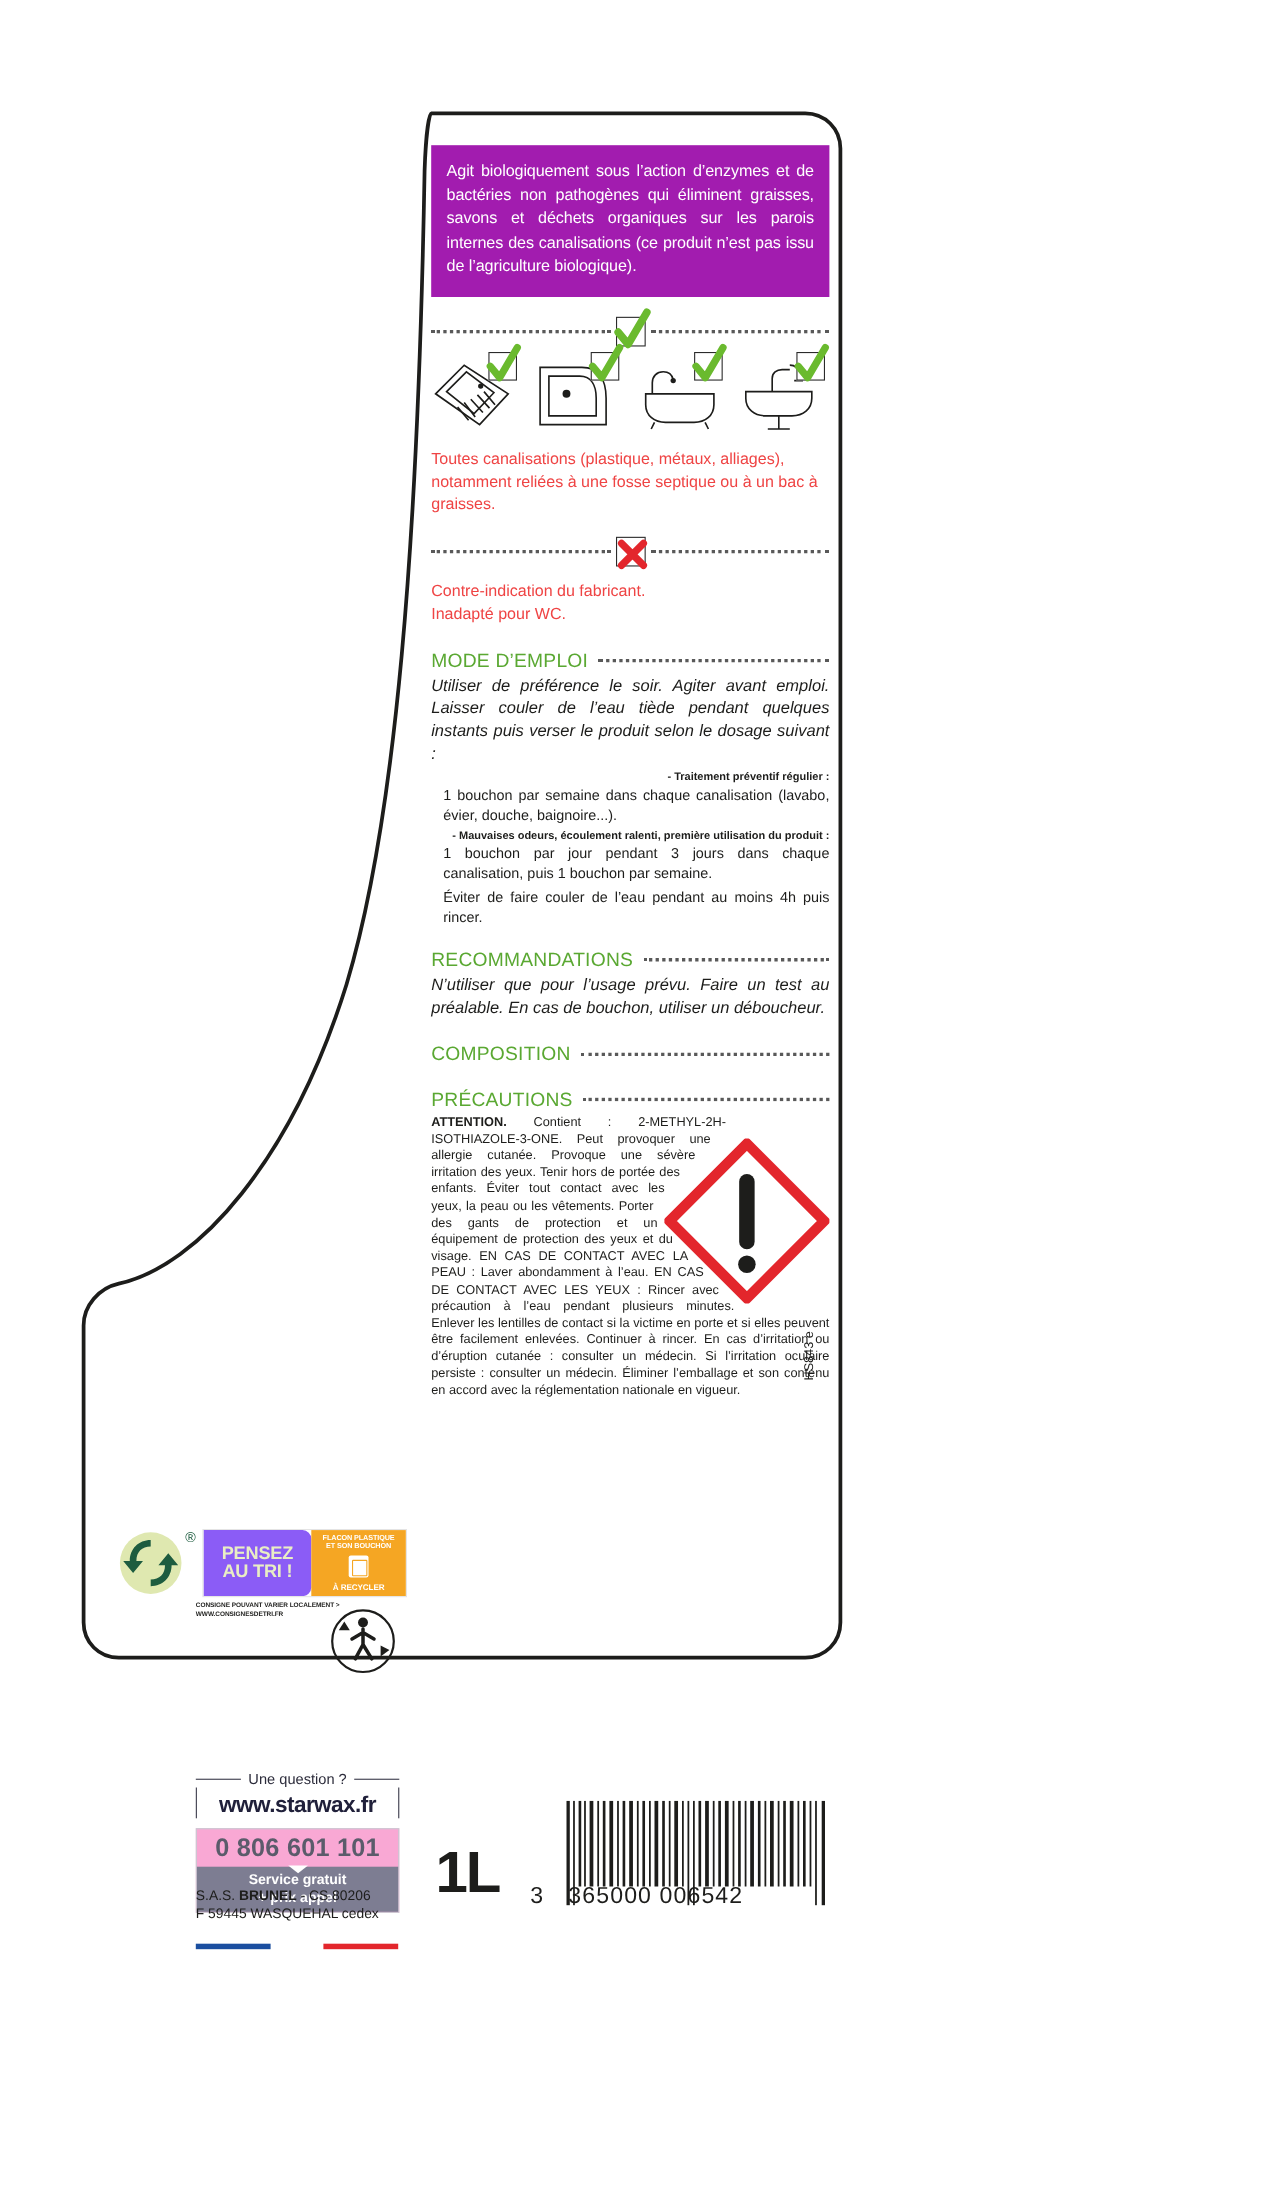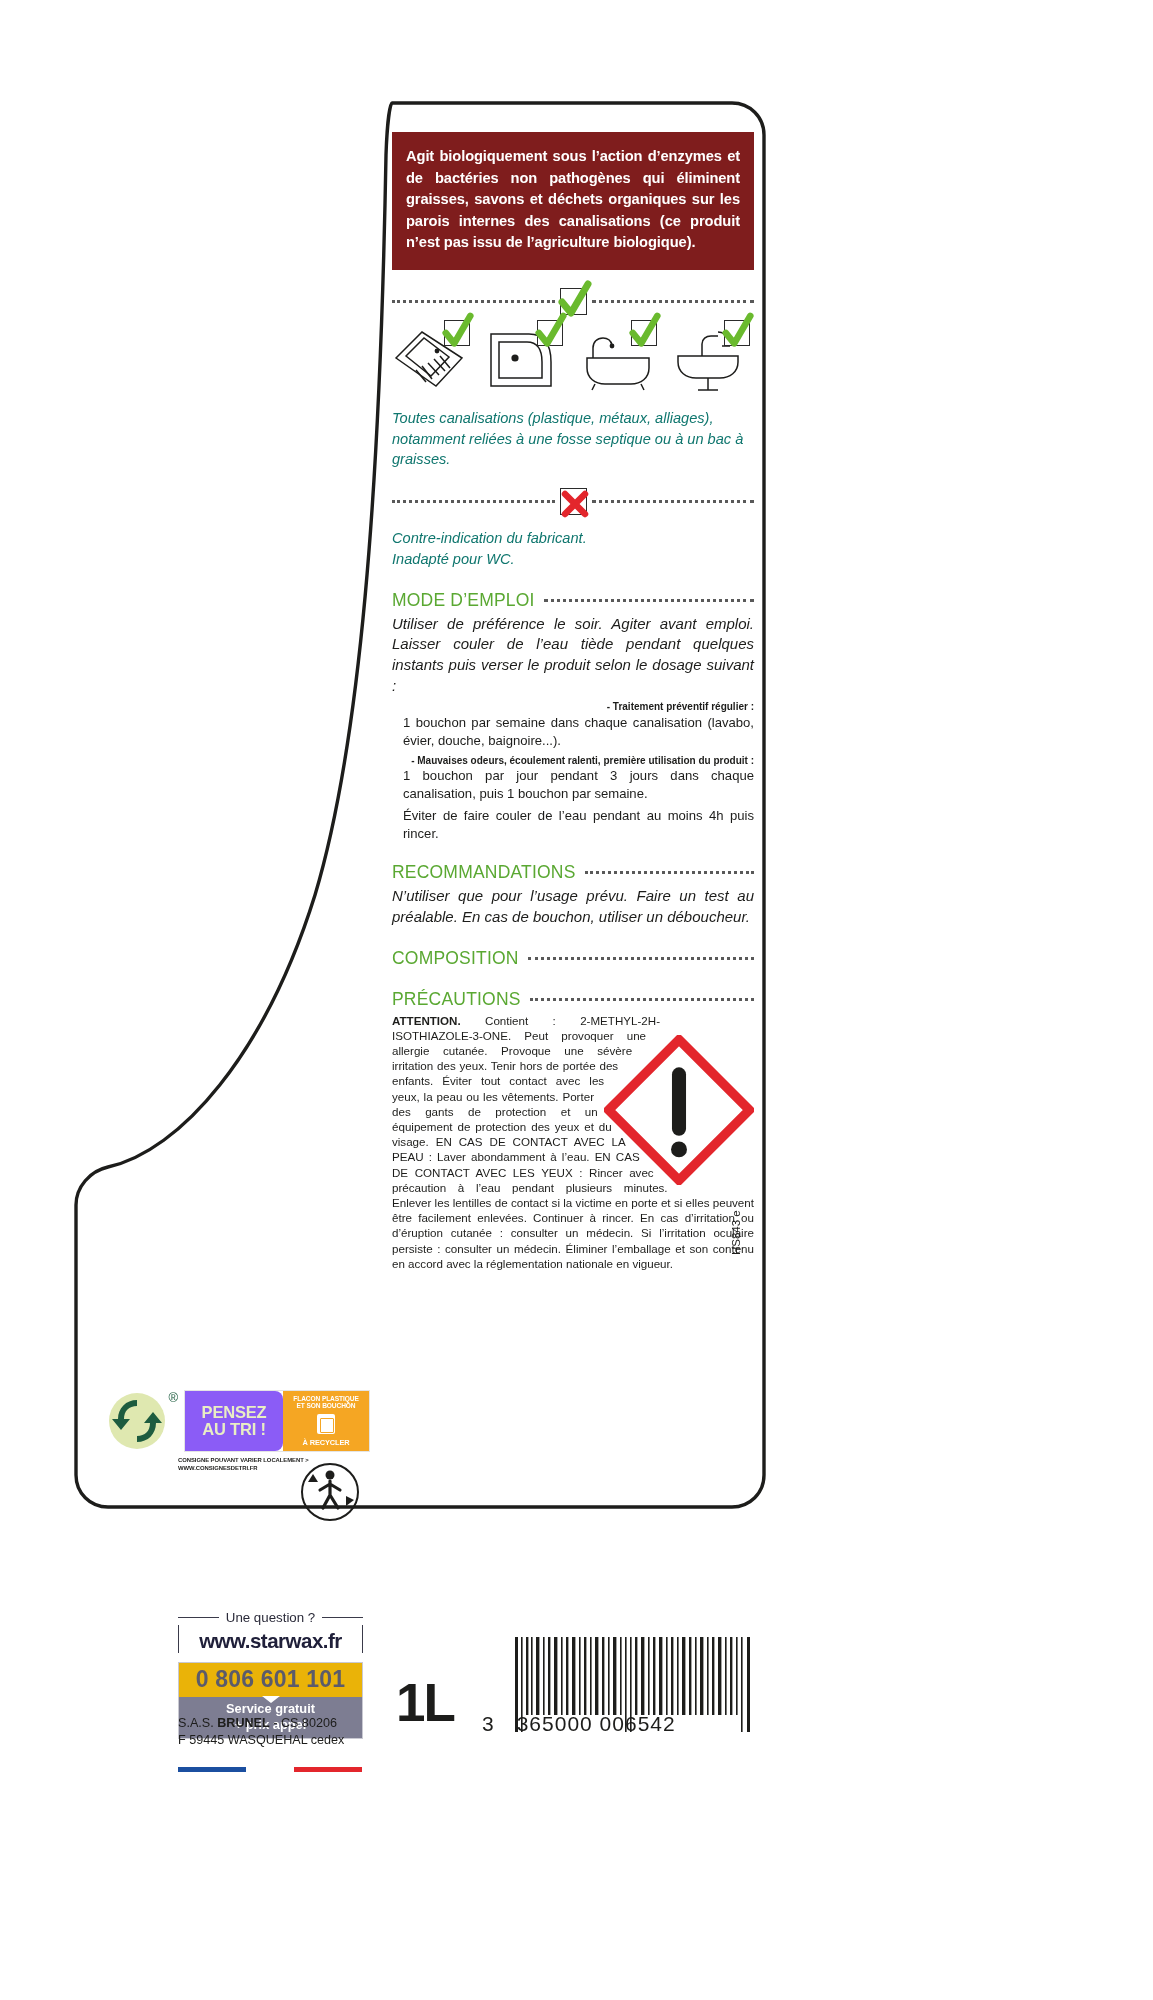--- a/index.html
+++ b/index.html
@@ -22,26 +22,26 @@
 
   
   .label-col {
     position: absolute;
     left: 392px; top: 132px;
     width: 362px;
   }
 
   
   .intro-block {
-    background: #7f1d1d;
+    background: #a21caf;
     color: #ffffff;
     padding: 14px 14px 16px 14px;
     font-size: 14.7px;
     line-height: 1.47;
-    font-weight: 700;
+    font-weight: 400;
     text-align: justify;
     letter-spacing: -0.1px;
   }
 
   
   .dotrow {
     position: relative;
     height: 34px;
     margin-top: 14px;
     display: flex;
@@ -77,23 +77,22 @@
     position: absolute; right: 2px; top: -4px;
     width: 26px; height: 26px;
     border: 1.6px solid #2b2b2b; background:#fff;
   }
   .icon-cell .chk svg { position:absolute; left:-4px; top:-9px; }
 
   
   .p-body {
     font-size: 14.6px;
     line-height: 1.42;
-    color: #0f766e;
+    color: #ef4444;
     margin-top: 12px;
-    font-style: italic;
   }
 
   
   .sec-head {
     display: flex; align-items: center;
     margin-top: 20px; margin-bottom: 3px;
   }
   .sec-head .txt {
     color: #5aa832;
     font-size: 17.5px;
@@ -215,21 +214,21 @@
   .q-box {
     border-left:1.3px solid #3a3a4a; border-right:1.3px solid #3a3a4a;
     padding: 4px 0 0 0; text-align:center;
   }
   .site {
     font-size: 20.5px; font-weight: 800; color:#20203a;
     letter-spacing:-.5px;
   }
   .phone-box {
     margin-top: 9px; width:185px;
-    border:1px solid #c9c9d2; background:#eab308;
+    border:1px solid #c9c9d2; background:#f9a8d4;
   }
   .phone-num {
     font-size: 23px; font-weight:800; color:#5b5b6b;
     text-align:center; padding: 3px 0 4px 0; letter-spacing:.2px;
   }
   .phone-sub {
     background:#7d7d92; color:#fff;
     font-size: 12.8px; font-weight:700; line-height:1.22;
     text-align:center; padding: 4px 0 6px 0;
     position: relative;

